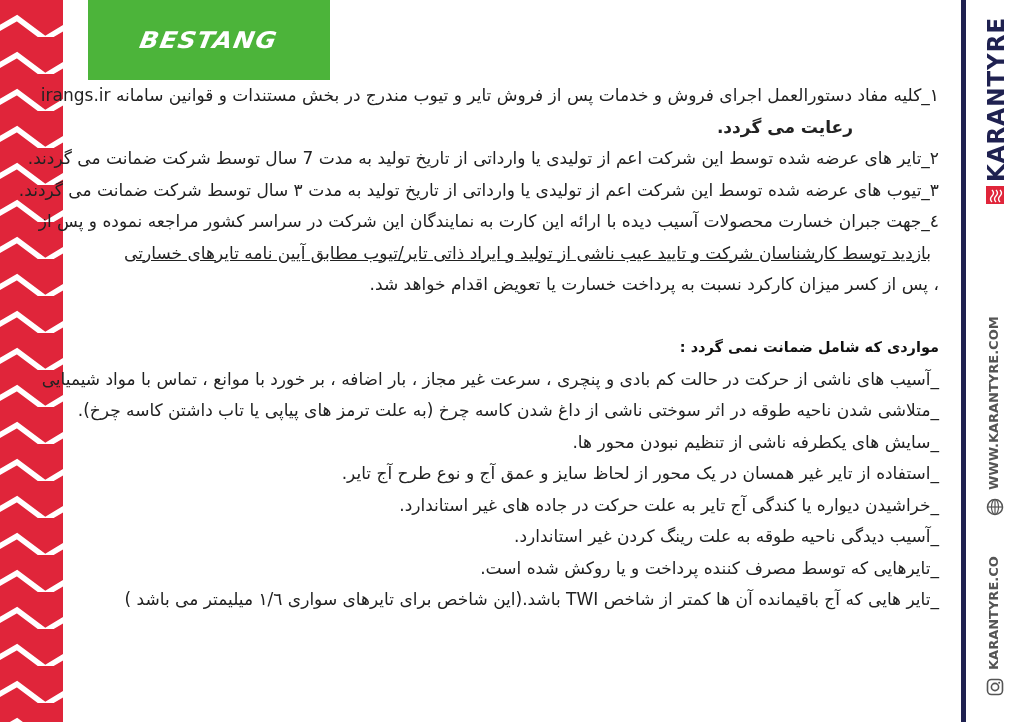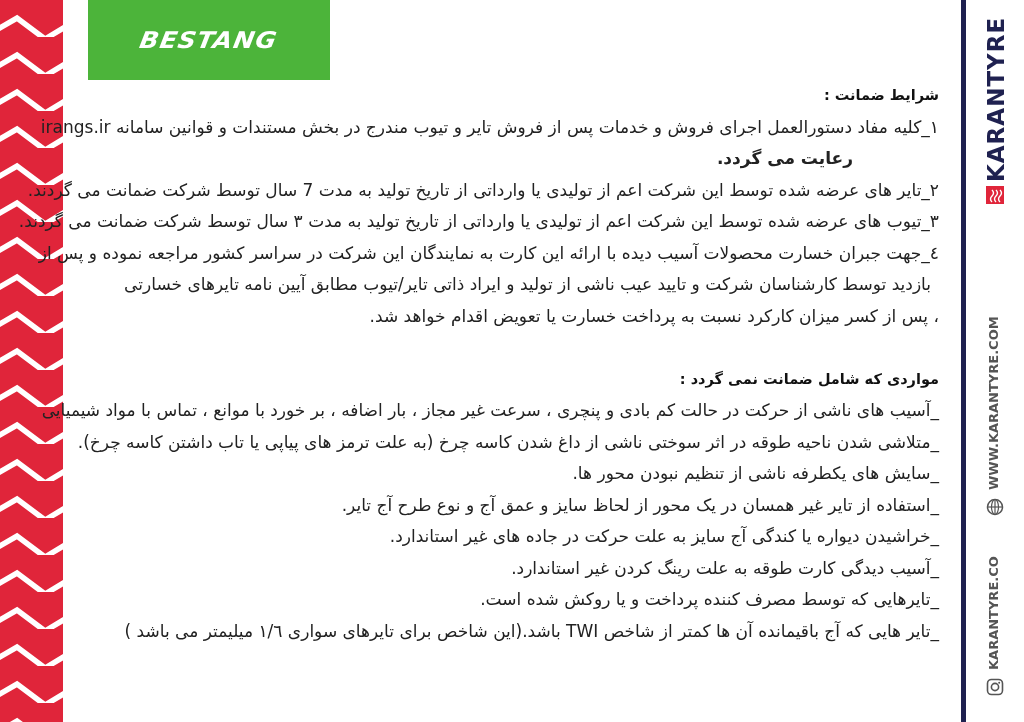--- a/index.html
+++ b/index.html
@@ -74,38 +74,37 @@
     </defs>
     <rect x="0" y="0" width="63" height="722" fill="url(#chev)"></rect>
   </svg>
 </div>
 
 <div class="brand-box">
   <span class="brand-name">BESTANG</span>
 </div>
 
 <div class="content">
-  <div class="line heading">شرایط ضمانت :</div>
   <div class="line">۱_کلیه مفاد دستورالعمل اجرای فروش و خدمات پس از فروش تایر و تیوب مندرج در بخش مستندات و قوانین سامانه irangs.ir</div>
   <div class="line" style="padding-right:86px;font-weight:bold;">رعایت می گردد.</div>
   <div class="line">۲_تایر های عرضه شده توسط این شرکت اعم از تولیدی یا وارداتی از تاریخ تولید به مدت 7 سال توسط شرکت ضمانت می گردند.</div>
   <div class="line">۳_تیوب های عرضه شده توسط این شرکت اعم از تولیدی یا وارداتی از تاریخ تولید به مدت ۳ سال توسط شرکت ضمانت می گردند.</div>
   <div class="line">٤_جهت جبران خسارت محصولات آسیب دیده با ارائه این کارت به نمایندگان این شرکت در سراسر کشور مراجعه نموده و پس از</div>
-  <div class="line" style="padding-right:8px;">بازدید توسط کارشناسان شرکت و تایید عیب ناشی از تولید و ایراد ذاتی تایر/تیوب  مطابق آیین نامه تایرهای خسارتی</div>
+  <div class="line" style="padding-right:8px;text-decoration:underline;">بازدید توسط کارشناسان شرکت و تایید عیب ناشی از تولید و ایراد ذاتی تایر/تیوب  مطابق آیین نامه تایرهای خسارتی</div>
   <div class="line">، پس از کسر میزان کارکرد نسبت به پرداخت خسارت یا تعویض اقدام خواهد شد.</div>
 
   <div class="spacer"></div>
 
   <div class="line heading">مواردی که شامل ضمانت نمی گردد :</div>
   <div class="line">_آسیب های ناشی از حرکت در حالت کم بادی و پنچری ، سرعت غیر مجاز ، بار اضافه ، بر خورد با موانع ، تماس با مواد شیمیایی</div>
   <div class="line">_متلاشی شدن ناحیه طوقه در اثر سوختی ناشی از داغ شدن کاسه چرخ (به علت ترمز های پیاپی یا تاب داشتن کاسه چرخ).</div>
   <div class="line">_سایش های یکطرفه ناشی از تنظیم نبودن محور ها.</div>
   <div class="line">_استفاده از تایر غیر همسان در یک محور از لحاظ سایز و عمق آج و نوع طرح آج تایر.</div>
-  <div class="line">_خراشیدن دیواره یا کندگی آج سایز به علت حرکت در جاده های غیر استاندارد.</div>
-  <div class="line">_آسیب دیدگی کارت طوقه به علت رینگ کردن غیر استاندارد.</div>
+  <div class="line">_خراشیدن دیواره یا کندگی آج تایر به علت حرکت در جاده های غیر استاندارد.</div>
+  <div class="line">_آسیب دیدگی ناحیه طوقه به علت رینگ کردن غیر استاندارد.</div>
   <div class="line">_تایرهایی که توسط مصرف کننده پرداخت و یا روکش شده است.</div>
   <div class="line">_تایر هایی که آج باقیمانده آن ها کمتر از شاخص TWI باشد.(این شاخص برای تایرهای سواری ۱/٦ میلیمتر می باشد )</div>
 </div>
 
 <div class="divider-bar"></div>
 
 <div class="side"></div>
 
 <div class="rot karan-logo">KARANTYRE</div>
 <div class="logo-icon">

